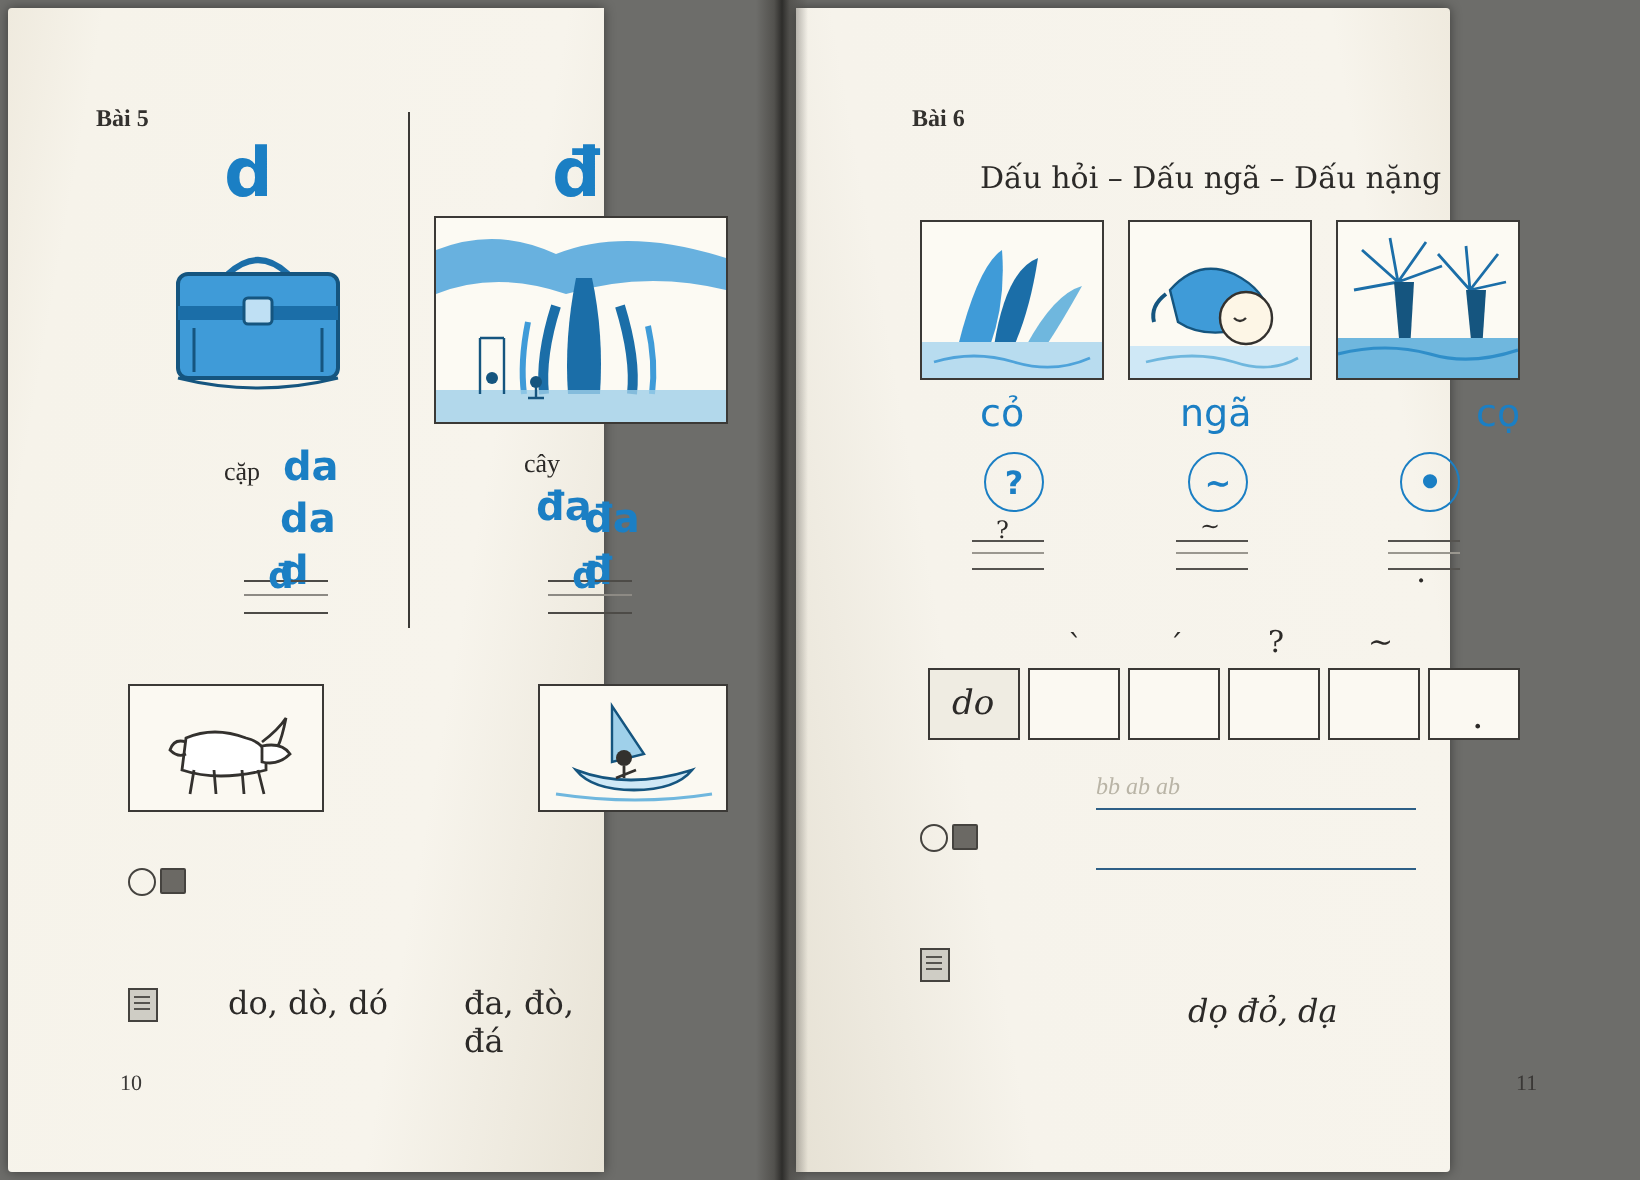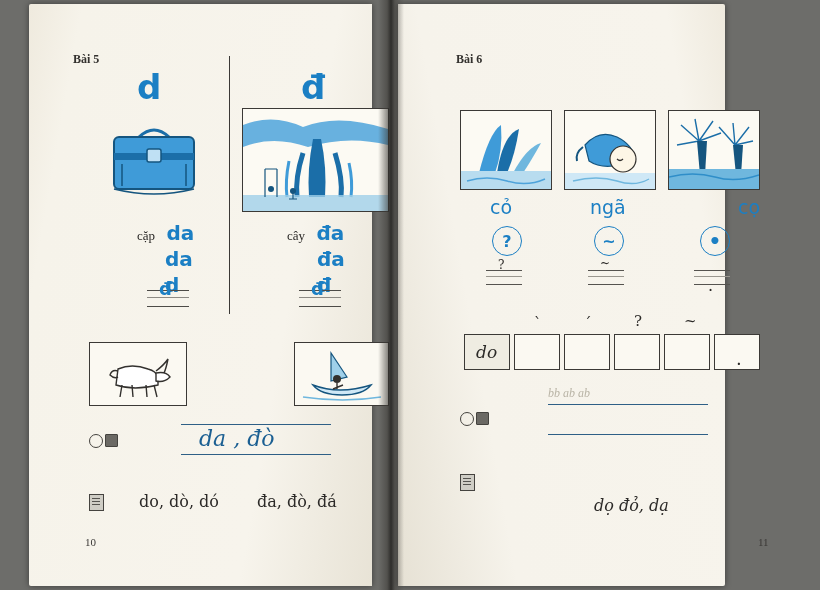--- a/index.html
+++ b/index.html
@@ -11,23 +11,23 @@
   #book{
     position:absolute;left:0;top:0;width:820px;height:590px;
     background:#6d6d6a;
   }
   
   .page{
     position:absolute;top:4px;height:582px;
     background:#f4f1e8;
     box-shadow:0 0 6px rgba(0,0,0,.45);
   }
-  .page.left{left:29px;width:298px;
+  .page.left{left:4px;width:298px;
     background:linear-gradient(100deg,#efeade 0%,#f6f3ea 12%,#f7f4ec 70%,#e8e3d6 100%);
-    border-radius:2px 0 0 2px;padding-left:45px;}
+    border-radius:2px 0 0 2px;}
   .page.right{left:398px;width:327px;
     background:linear-gradient(260deg,#efeade 0%,#f7f4ec 14%,#f6f3eb 72%,#e6e1d4 100%);
     border-radius:0 2px 2px 0;}
   .gutter{
     position:absolute;left:378px;top:0;width:26px;height:590px;
     background:linear-gradient(90deg,rgba(40,40,38,.0) 0%,rgba(60,58,54,.55) 35%,rgba(30,29,27,.8) 50%,rgba(60,58,54,.5) 65%,rgba(40,40,38,0) 100%);
   }
 
   
   .lesson{
@@ -212,37 +212,33 @@
         <path d="M18 42 q26 10 58 0 q-8 10 -29 10 q-21 0 -29 -10z" fill="#cfe8f6" stroke="#15557f" stroke-width="1.4"></path>
         <circle cx="42" cy="36" r="4" fill="#33312e"></circle>
         <path d="M42 40 l0 6 M38 46 l10 -4" stroke="#33312e" stroke-width="1.4"></path>
         <path d="M8 54 q40 6 78 0" stroke="#6fb7de" stroke-width="1.4" fill="none"></path>
       </svg>
     </div>
 
     <div class="marker" style="left:60px;top:430px;"></div>
     <div class="marker sq" style="left:76px;top:430px;width:11px;height:11px;border-radius:1px;"></div>
 
-    <div class="writeline" style="left:152px;top:420px;width:150px;height:34px;">
-      <div class="l" style="top:0;width:150px;background:#2e5f86;"></div>
-      <div class="l" style="top:30px;width:150px;background:#2e5f86;"></div>
-      <div class="txt" style="left:18px;top:2px;">da , đò</div>
-    </div>
 
     <div class="bookicon" style="left:60px;top:490px;"></div>
     <div class="bottomrow" style="left:110px;top:488px;">do, dò, dó</div>
     <div class="bottomrow" style="left:228px;top:488px;">đa, đò, đá</div>
 
     <div class="pagenum" style="left:56px;top:532px;">10</div>
   </div>
 
   <div class="page right">
 
     <div class="lesson" style="left:58px;top:48px;">Bài 6</div>
 
+    <div class="title" style="left:92px;top:76px;">Dấu hỏi – Dấu ngã – Dấu nặng</div>
 
     <div class="thumb" style="left:62px;top:106px;width:90px;height:78px;">
       <svg width="90" height="78" viewBox="0 0 90 78">
         <rect width="90" height="78" fill="#fcfaf3"></rect>
         <path d="M18 62 q10 -40 22 -48 q2 26 -6 48z" fill="#3f9bd8"></path>
         <path d="M36 62 q6 -38 22 -44 q-4 26 -12 44z" fill="#1b6ea8"></path>
         <path d="M52 62 q14 -26 28 -30 q-10 18 -18 30z" fill="#6fb7de"></path>
         <rect x="0" y="60" width="90" height="18" fill="#b8dcef"></rect>
         <path d="M6 70 q20 -6 40 0 q20 6 38 -2" stroke="#4ea3da" stroke-width="1.4" fill="none"></path>
       </svg>

